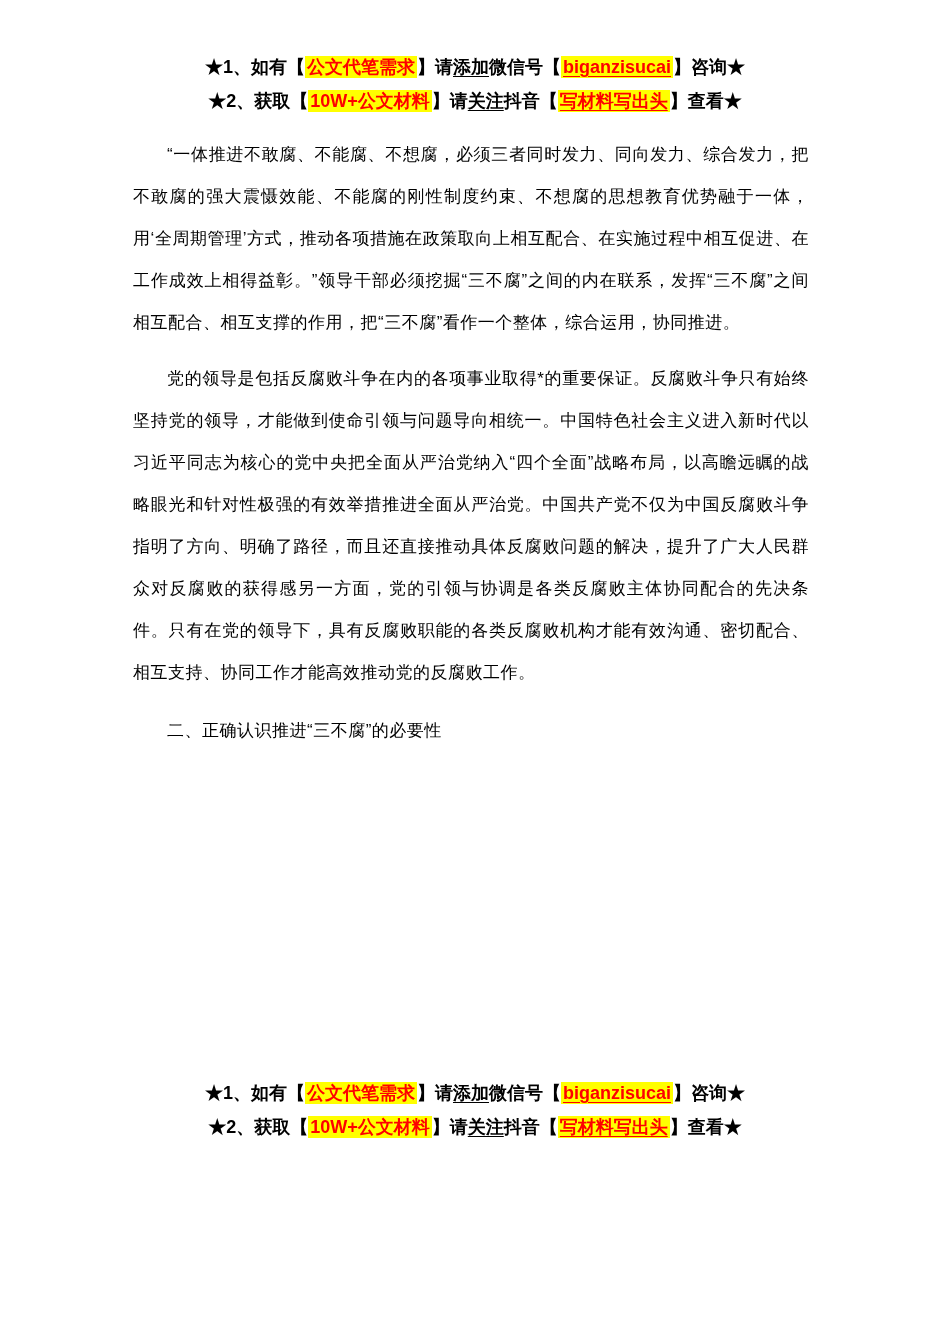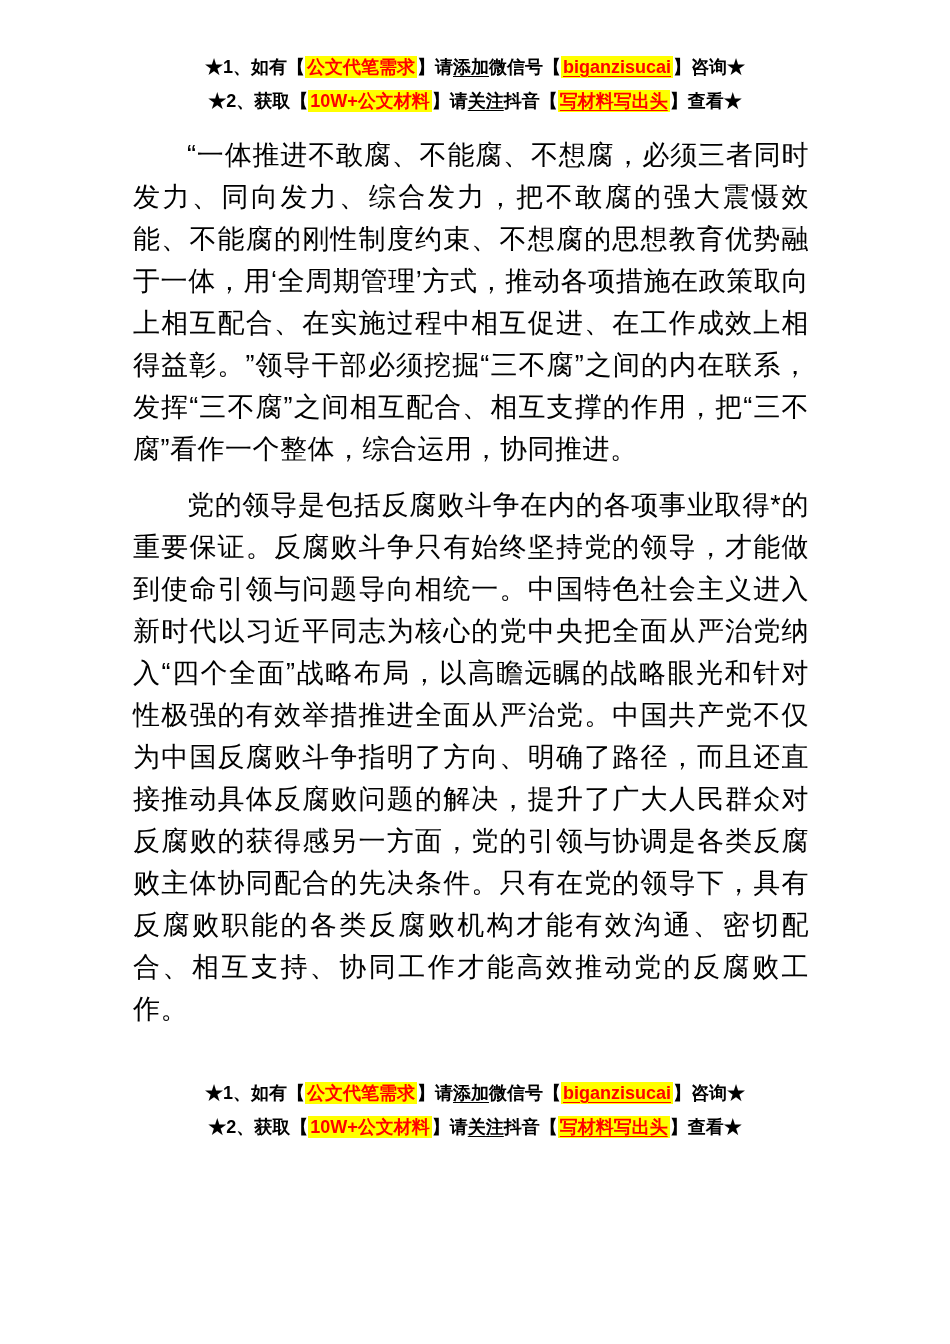--- a/index.html
+++ b/index.html
@@ -34,21 +34,21 @@
   .ul {
     text-decoration: underline;
     text-underline-offset: 3px;
   }
   
   .doc-body {
     position: absolute;
     top: 134px;
     left: 133px;
     width: 676px;
-    font-size: 27px;
+    font-size: 17px;
     line-height: 42px;
     text-align: justify;
     text-justify: inter-character;
     color: #000000;
     letter-spacing: 0.5px;
   }
   .doc-body p {
     margin: 0 0 14px 0;
     text-indent: 2em;
   }
@@ -62,20 +62,21 @@
 <div class="page">
 
   <div class="promo promo-header">
     <div class="promo-line"><span>★1、如有【</span><span class="hl">公文代笔需求</span><span>】请</span><span class="ul">添加</span><span>微信号【</span><span class="hl ul">biganzisucai</span><span>】咨询★</span></div>
     <div class="promo-line"><span>★2、获取【</span><span class="hl">10W+公文材料</span><span>】请</span><span class="ul">关注</span><span>抖音【</span><span class="hl ul">写材料写出头</span><span>】查看★</span></div>
   </div>
 
   <div class="doc-body">
     <p>“一体推进不敢腐、不能腐、不想腐，必须三者同时发力、同向发力、综合发力，把不敢腐的强大震慑效能、不能腐的刚性制度约束、不想腐的思想教育优势融于一体，用‘全周期管理’方式，推动各项措施在政策取向上相互配合、在实施过程中相互促进、在工作成效上相得益彰。”领导干部必须挖掘“三不腐”之间的内在联系，发挥“三不腐”之间相互配合、相互支撑的作用，把“三不腐”看作一个整体，综合运用，协同推进。</p>
     <p>党的领导是包括反腐败斗争在内的各项事业取得*的重要保证。反腐败斗争只有始终坚持党的领导，才能做到使命引领与问题导向相统一。中国特色社会主义进入新时代以习近平同志为核心的党中央把全面从严治党纳入“四个全面”战略布局，以高瞻远瞩的战略眼光和针对性极强的有效举措推进全面从严治党。中国共产党不仅为中国反腐败斗争指明了方向、明确了路径，而且还直接推动具体反腐败问题的解决，提升了广大人民群众对反腐败的获得感另一方面，党的引领与协调是各类反腐败主体协同配合的先决条件。只有在党的领导下，具有反腐败职能的各类反腐败机构才能有效沟通、密切配合、相互支持、协同工作才能高效推动党的反腐败工作。</p>
+    <p class="heading">二、正确认识推进“三不腐”的必要性</p>
   </div>
 
   <div class="promo promo-footer">
     <div class="promo-line"><span>★1、如有【</span><span class="hl">公文代笔需求</span><span>】请</span><span class="ul">添加</span><span>微信号【</span><span class="hl ul">biganzisucai</span><span>】咨询★</span></div>
     <div class="promo-line"><span>★2、获取【</span><span class="hl">10W+公文材料</span><span>】请</span><span class="ul">关注</span><span>抖音【</span><span class="hl ul">写材料写出头</span><span>】查看★</span></div>
   </div>
 
 </div>
 
 </body></html>

